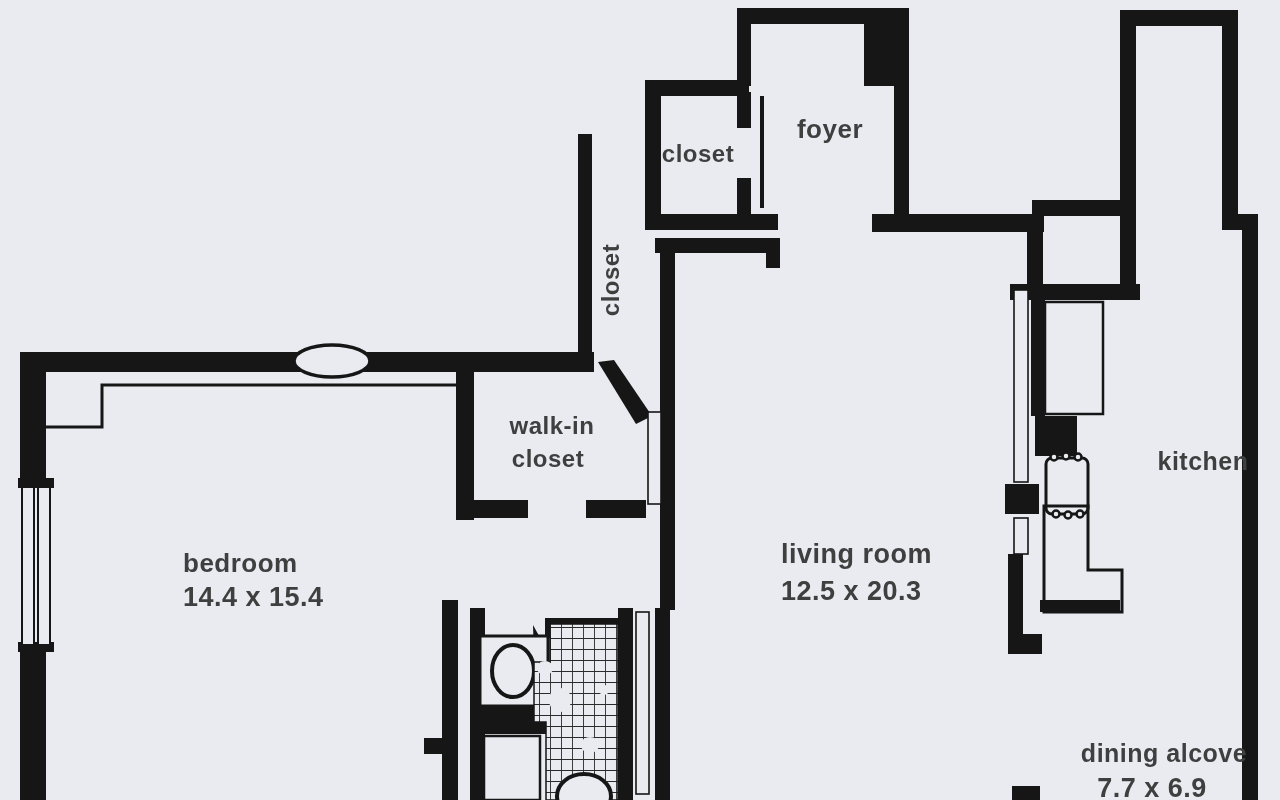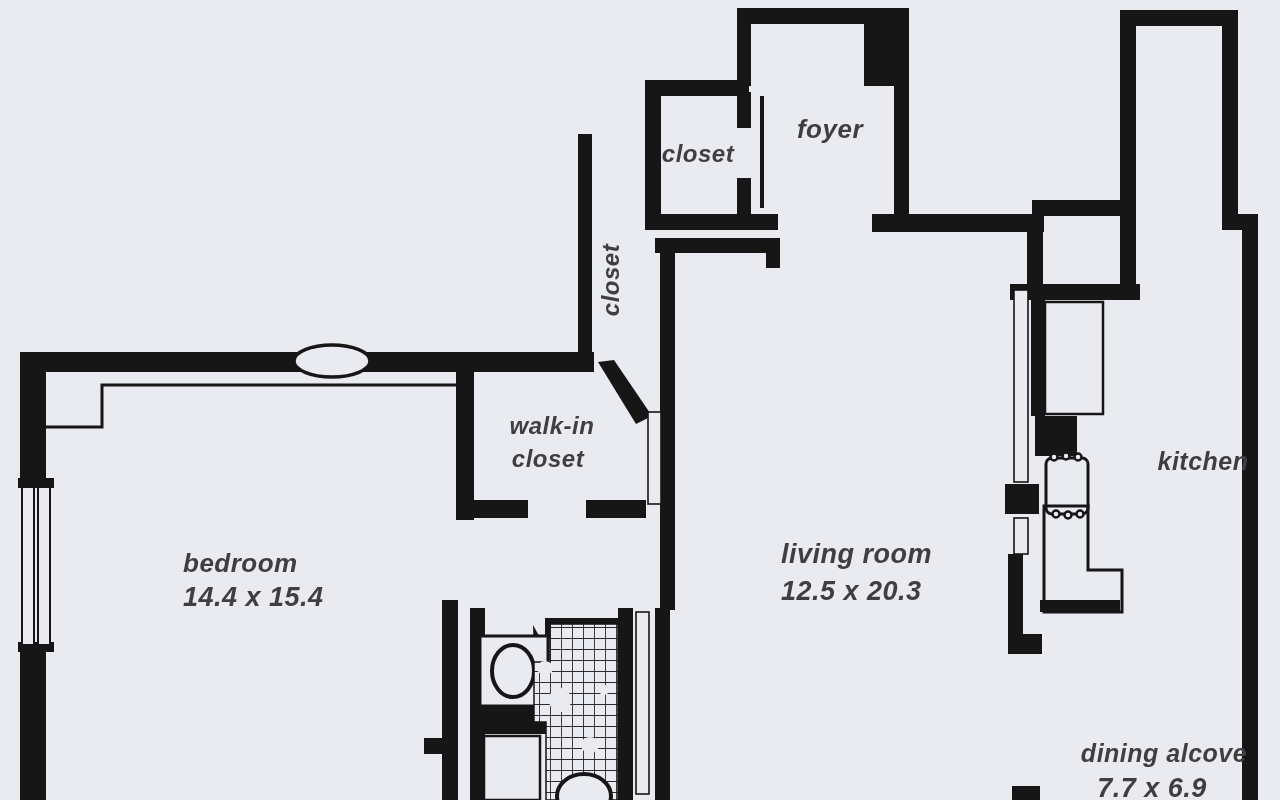--- a/index.html
+++ b/index.html
@@ -6,21 +6,20 @@
     --paper:#e9ebf1;
     --wall:#161616;
     --ink:#3f3f3f;
   }
   html,body{margin:0;padding:0;background:#fff;}
   .stage{
     position:relative;
     width:1280px;height:800px;
     background:var(--paper);
     overflow:hidden;
-    font-style:italic;
   }
   svg{display:block;}
   .walls rect, .walls path{fill:var(--wall);}
   .thinline{fill:none;stroke:var(--wall);stroke-width:3;}
   .fixture{fill:var(--paper);stroke:var(--wall);}
   .doorleaf{fill:var(--paper);stroke:var(--wall);stroke-width:1.6;}
   .lbl{
     font-family:"Liberation Sans", sans-serif;
     font-weight:600;
     fill:var(--ink);

